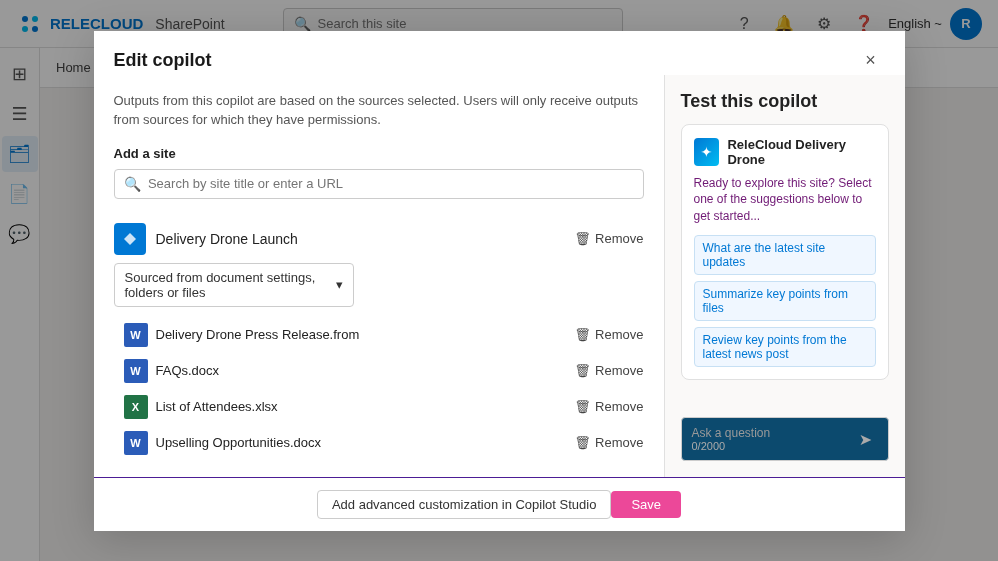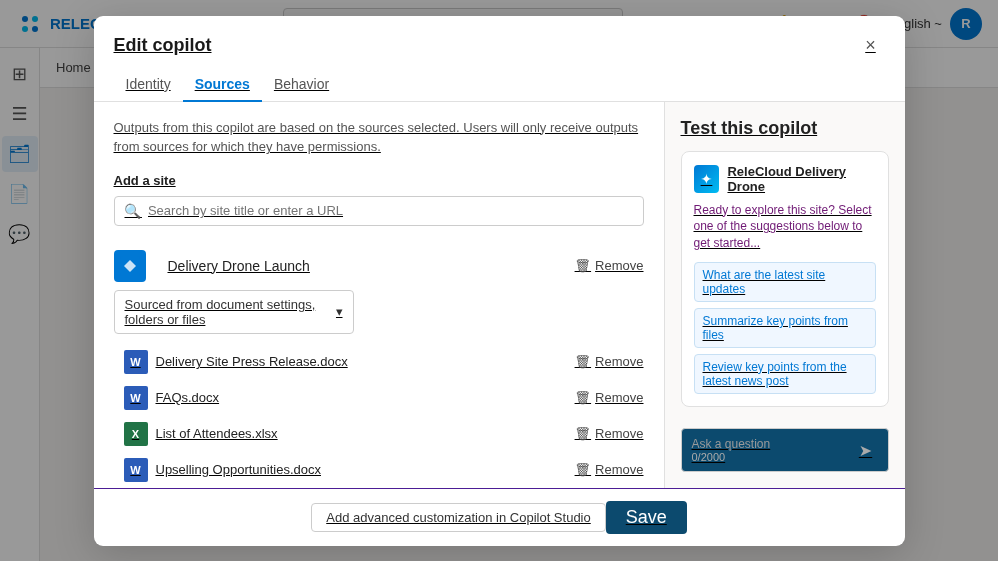--- a/index.html
+++ b/index.html
@@ -169,28 +169,27 @@
       background: rgba(0,0,0,0.4);
       display: flex;
       align-items: center;
       justify-content: center;
       z-index: 100;
     }
 
     
     .modal {
       background: #fff;
-      border-radius: 9px;
+      border-radius: 0;
       width: 811px;
       max-height: 530px;
       box-shadow: 0 8px 40px rgba(0,0,0,0.18);
       display: flex;
       flex-direction: column;
       overflow: hidden;
-      text-decoration: underline;
     }
 
     .modal-header {
       display: flex;
       align-items: center;
       justify-content: space-between;
       padding: 16px 20px 0 20px;
     }
     .modal-title {
       font-size: 18px;
@@ -275,21 +274,21 @@
       font-size: 13px;
       color: #555;
       flex: 1;
       background: transparent;
     }
 
     .site-item {
       display: flex;
       align-items: center;
       padding: 8px 0;
-      gap: 22px;
+      gap: 10px;
     }
     .site-icon {
       width: 32px;
       height: 32px;
       border-radius: 4px;
       background: #0078d4;
       display: flex;
       align-items: center;
       justify-content: center;
       color: #fff;
@@ -378,24 +377,24 @@
       padding: 6px 14px;
       font-size: 13px;
       border: 1px solid #ccc;
       border-radius: 4px;
       background: #fff;
       color: #333;
       cursor: pointer;
     }
     .btn-primary {
       padding: 6px 20px;
-      font-size: 18px;
+      font-size: 13px;
       border: none;
       border-radius: 4px;
-      background: #0c4a6e;
+      background: #ec4899;
       color: #fff;
       cursor: pointer;
       font-weight: 500;
     }
 
     
     .modal-right {
       width: 240px;
       padding: 16px;
       background: #faf9f8;
@@ -545,25 +544,20 @@
 </div>
 
 <div class="modal-overlay">
   <div class="modal">
 
     <div class="modal-header">
       <span class="modal-title">Edit copilot</span>
       <button class="modal-close">×</button>
     </div>
 
-    <div class="modal-tabs">
-      <div class="modal-tab">Identity</div>
-      <div class="modal-tab active">Sources</div>
-      <div class="modal-tab">Behavior</div>
-    </div>
 
     <div class="modal-body">
 
       <div class="modal-left">
         <p class="modal-desc">Outputs from this copilot are based on the sources selected. Users will only receive outputs from sources for which they have permissions.</p>
 
         <div class="add-site-label">Add a site</div>
 
         <div class="search-box">
           <span>🔍</span>
@@ -585,21 +579,21 @@
         </div>
 
         <div class="source-dropdown">
           <span>Sourced from document settings, folders or files</span>
           <span>▾</span>
         </div>
 
         <div>
           <div class="file-item">
             <div class="file-icon-word">W</div>
-            <span class="file-name">Delivery Site Press Release.docx</span>
+            <span class="file-name">Delivery Drone Press Release.from</span>
             <button class="remove-btn">
               <span>🗑</span>
               <span>Remove</span>
             </button>
           </div>
           <div class="file-item">
             <div class="file-icon-word">W</div>
             <span class="file-name">FAQs.docx</span>
             <button class="remove-btn">
               <span>🗑</span>

